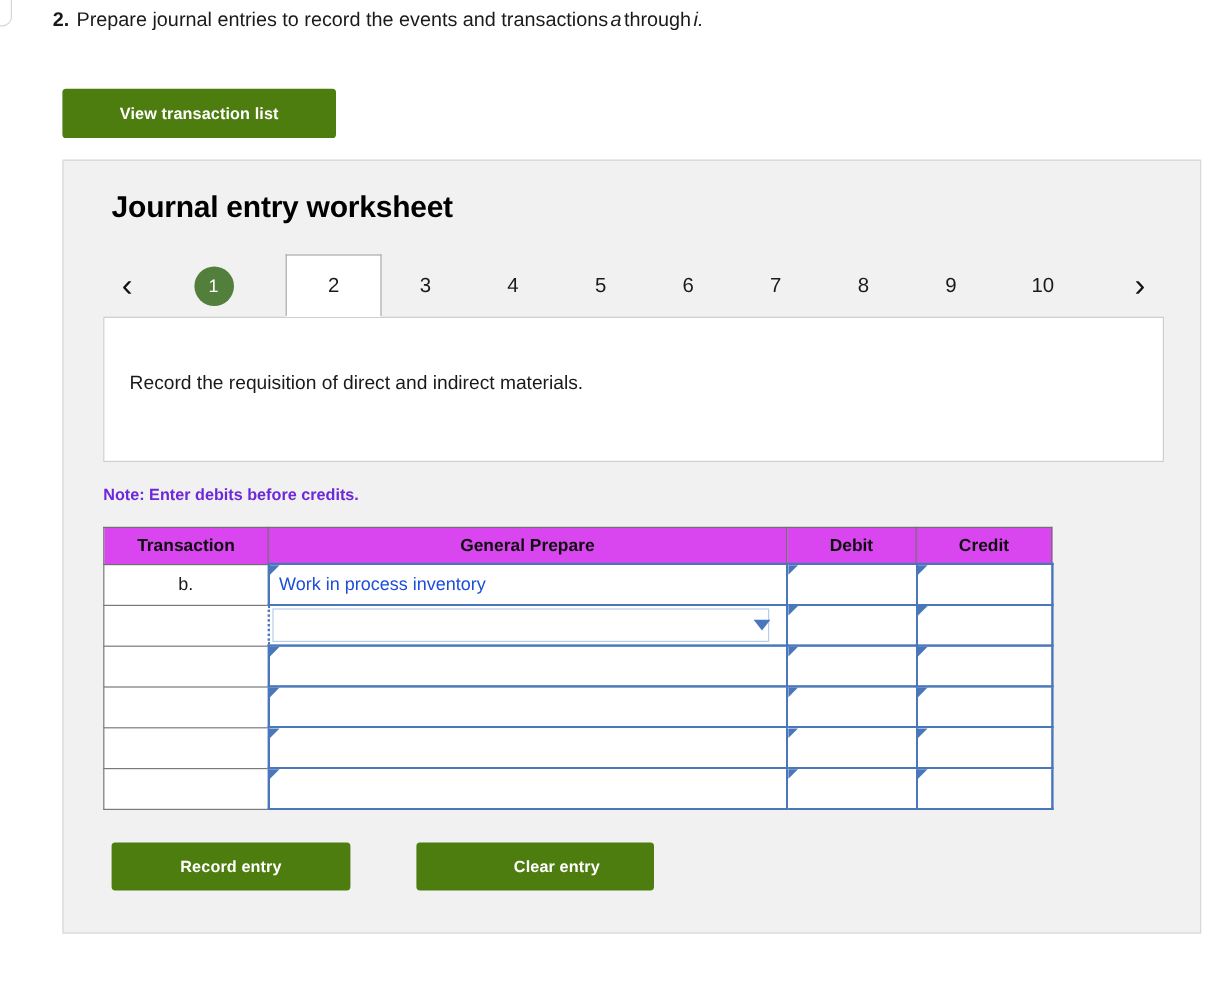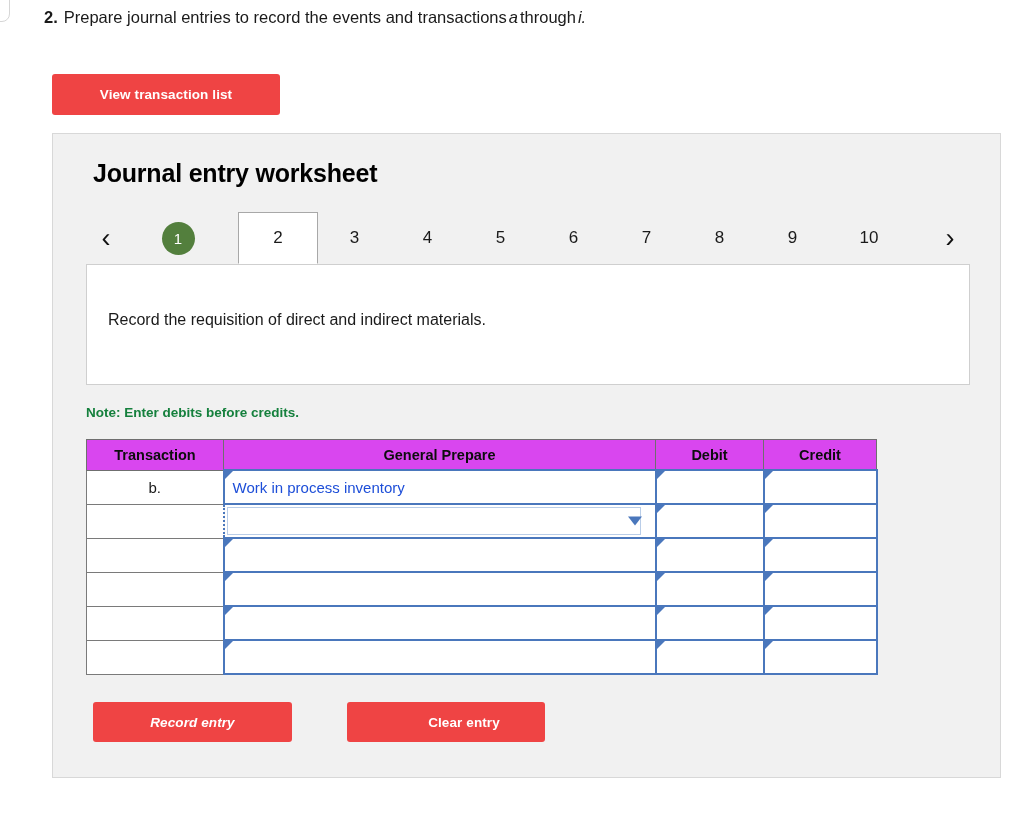--- a/index.html
+++ b/index.html
@@ -46,21 +46,21 @@
     font-weight: bold;
     margin-right: 6px;
   }
   .question .ital {
     font-style: italic;
     padding: 0 2px;
   }
 
   
   .btn {
-    background: #ef4444;
+    background: #4d7c0f;
     color: #ffffff;
     border: none;
     border-radius: 3px;
     font-family: "Liberation Sans", sans-serif;
     font-weight: bold;
     font-size: 13.5px;
     letter-spacing: .1px;
     cursor: pointer;
     display: flex;
     align-items: center;
@@ -184,21 +184,21 @@
     color: #1a1a1a;
     margin-top: 24px;
   }
 
   .note {
     position: absolute;
     left: 33px;
     top: 271px;
     font-size: 13.5px;
     font-weight: bold;
-    color: #15803d;
+    color: #6d28d9;
   }
 
   
   .journal {
     position: absolute;
     left: 33px;
     top: 305px;
     width: 790px;
     border-collapse: collapse;
     table-layout: fixed;
@@ -275,21 +275,21 @@
     top: 50%;
     transform: translateY(-50%);
     width: 0;
     height: 0;
     border-left: 7px solid transparent;
     border-right: 7px solid transparent;
     border-top: 9px solid #4a77bc;
   }
 
   
-  .record-entry      { position: absolute; left: 40px;  top: 568px; width: 199px; height: 40px; font-style: italic; }
+  .record-entry      { position: absolute; left: 40px;  top: 568px; width: 199px; height: 40px; }
   .clear-entry       { position: absolute; left: 294px; top: 568px; width: 198px; height: 40px; padding-left: 36px; }
   .view-general-journal { position: absolute; left: 684px; top: 568px; width: 222px; height: 40px; }
 </style>
 </head>
 <body>
 
 <div id="page">
 
   <div class="corner-artifact"></div>
 

